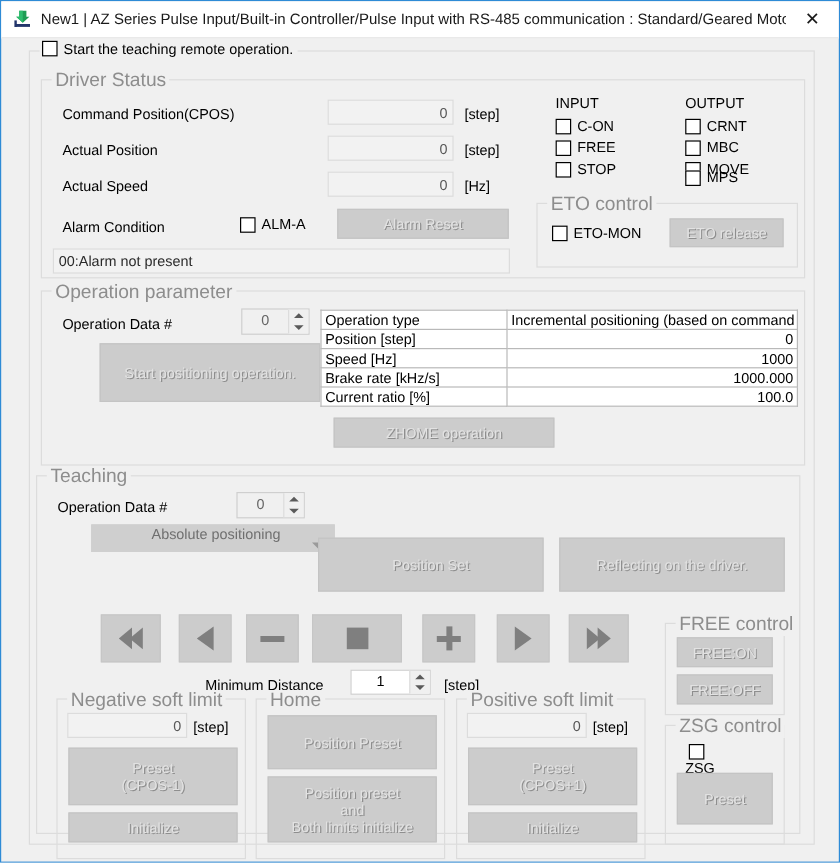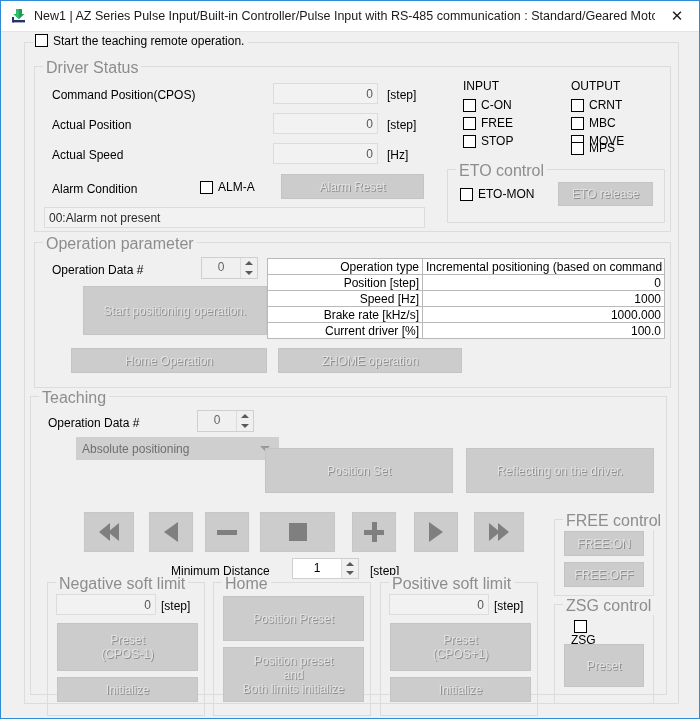--- a/index.html
+++ b/index.html
@@ -224,21 +224,21 @@
     border: 1px solid #b9b9b9;
     font-size: 12px;
     height: 15px;
     padding: 0 3px;
     color: #000;
     white-space: nowrap;
     overflow: hidden;
   }
   #param-table td.k {
     width: 148px;
-    text-align: right;
+    text-align: left;
   }
   #param-table td.v {
     text-align: right;
   }
   
   .g-ff, .g-fr, .g-play, .g-rew {
     display: flex; align-items: center; justify-content: center;
   }
   .tri-l {
     width: 0; height: 0;
@@ -384,21 +384,20 @@
               <span class="tri-up"></span>
             </div>
           <div class="sbtn">
               <span class="tri-dn"></span>
             </div>
         </div>
       </div>
 
       <div class="btn" style="left:48px; top:43px; width:184px; height:49px;">Start positioning operation.</div>
 
-      <div class="btn" style="left:36px; top:105px; width:196px; height:25px;">Home Operation</div>
       <div class="btn" style="left:243px; top:105px; width:184px; height:25px;">ZHOME operation</div>
 
       <table id="param-table" style="left:232px; top:15px; width:398px;">
         <tbody>
           <tr>
             <td class="k">Operation type</td>
             <td class="v">Incremental positioning (based on command position)</td>
           </tr>
           <tr>
             <td class="k">Position [step]</td>
@@ -406,21 +405,21 @@
           </tr>
           <tr>
             <td class="k">Speed [Hz]</td>
             <td class="v">1000</td>
           </tr>
           <tr>
             <td class="k">Brake rate [kHz/s]</td>
             <td class="v">1000.000</td>
           </tr>
           <tr>
-            <td class="k">Current driver [%]</td>
+            <td class="k">Current ratio [%]</td>
             <td class="v">100.0</td>
           </tr>
         </tbody>
       </table>
     </div>
 
     <div class="gb" style="left:5px; top:353px; width:637px; height:299px;">
       <div class="gb-title">Teaching</div>
 
       <div class="lbl" style="left:17px; top:19px;">Operation Data #</div>
@@ -429,21 +428,21 @@
         <div class="sbtns">
           <div class="sbtn">
               <span class="tri-up"></span>
             </div>
           <div class="sbtn">
               <span class="tri-dn"></span>
             </div>
         </div>
       </div>
 
-      <div class="combo" style="left:45px; top:40px; width:203px; height:23px;">
+      <div class="combo" style="left:45px; top:40px; width:203px; height:23px;flex-direction:column;">
         <span>Absolute positioning</span>
         <span class="arw"></span>
       </div>
 
       <div class="btn" style="left:234px; top:51px; width:188px; height:45px;">Position Set</div>
       <div class="btn" style="left:435px; top:51px; width:188px; height:45px;">Reflecting on the driver.</div>
 
       <div class="btn icon" style="left:53px; top:115px; width:50px; height:40px;">
         <span class="g-fr">
           <span class="tri-l-s"></span><span class="tri-l-s" style="margin-left:-2px;"></span>

